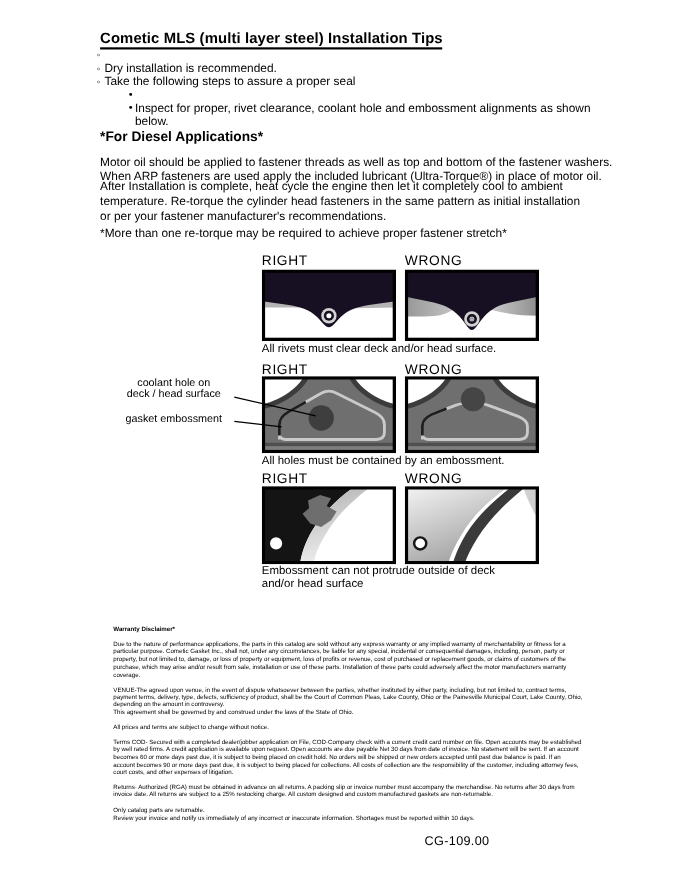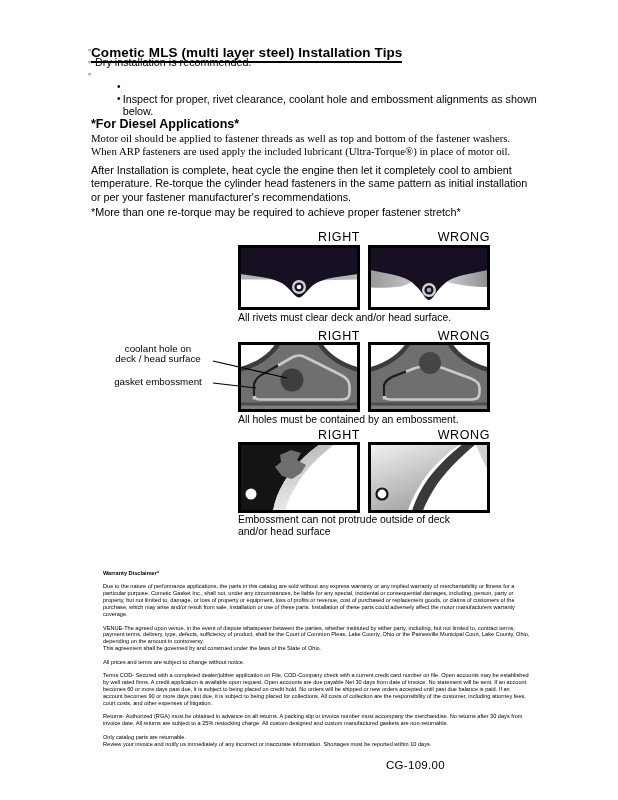--- a/index.html
+++ b/index.html
@@ -1,35 +1,35 @@
 <!DOCTYPE html>
 <html><head>
 <meta charset="utf-8">
 <style>
   * { margin:0; padding:0; box-sizing:border-box; }
   html,body { background:#ffffff; }
   body { width:618px; height:800px; position:relative; overflow:hidden;
          font-family:"Liberation Sans","DejaVu Sans",sans-serif; color:#000; }
   .abs { position:absolute; }
 
-  .title { left:91px; top:45px; font-size:13.5px; font-weight:bold;
+  .title { left:91px; top:27px; font-size:13.5px; font-weight:bold;
            border-bottom:2px solid #000; padding-bottom:1px; letter-spacing:.1px; }
 
   .tips { left:88px; top:44px; width:460px; font-size:10.8px; line-height:12.2px; }
   .tip-row { display:flex; }
   .tip-row .glyph { width:7px; font-size:9px; line-height:12.2px; }
   .tip-sub { padding-left:29px; }
   .tip-sub .glyph { width:6px; font-size:10px; }
 
   .diesel-h { left:91px; top:117px; font-size:12.5px; font-weight:bold; }
   .bodypara { left:91px; top:0; width:470px; font-size:10.8px; line-height:13.4px;
               white-space:pre-line; }
-  .p1 { top:132px;font-family:Liberation Serif, serif; } .p2 { top:164px; } .note { top:206px; }
-
-  .dg-label { width:122px; text-align:right; font-size:12.5px; font-weight:500;
+  .p1 { top:142px; } .p2 { top:164px; } .note { top:206px; }
+
+  .dg-label { width:122px; text-align:left; font-size:12.5px; font-weight:500;
               letter-spacing:.6px; }
   .dg-caption { left:238px; font-size:10.4px; line-height:11.5px; white-space:pre-line; }
   .panel { width:122px; }
   .callout { left:104px; width:108px; text-align:center; font-size:9.8px;
              line-height:9.8px; white-space:pre-line; }
   .overlay-svg { left:0; top:0; width:618px; height:800px; pointer-events:none; }
 
   .legal { left:103px; top:570px; width:427px; font-size:5.6px; line-height:6.9px; }
   .legal-h { font-weight:bold; margin-bottom:6.5px; }
   .legal p { margin-bottom:6.6px; white-space:pre-line; }
@@ -44,20 +44,21 @@
 <div class="abs tips">
   <div class="tip-row">
     <span class="glyph">◦</span>
   </div>
   <div class="tip-row">
     <span class="glyph">◦</span>
     <span>Dry installation is recommended.</span>
   </div>
   <div class="tip-row">
     <span class="glyph">◦</span>
+    <span>Take the following steps to assure a proper seal</span>
   </div>
   <div class="tip-row tip-sub">
     <span class="glyph">•</span>
   </div>
   <div class="tip-row tip-sub">
     <span class="glyph">•</span>
     <span>Inspect for proper, rivet clearance, coolant hole and embossment alignments as shown below.</span>
   </div>
 </div>
 

